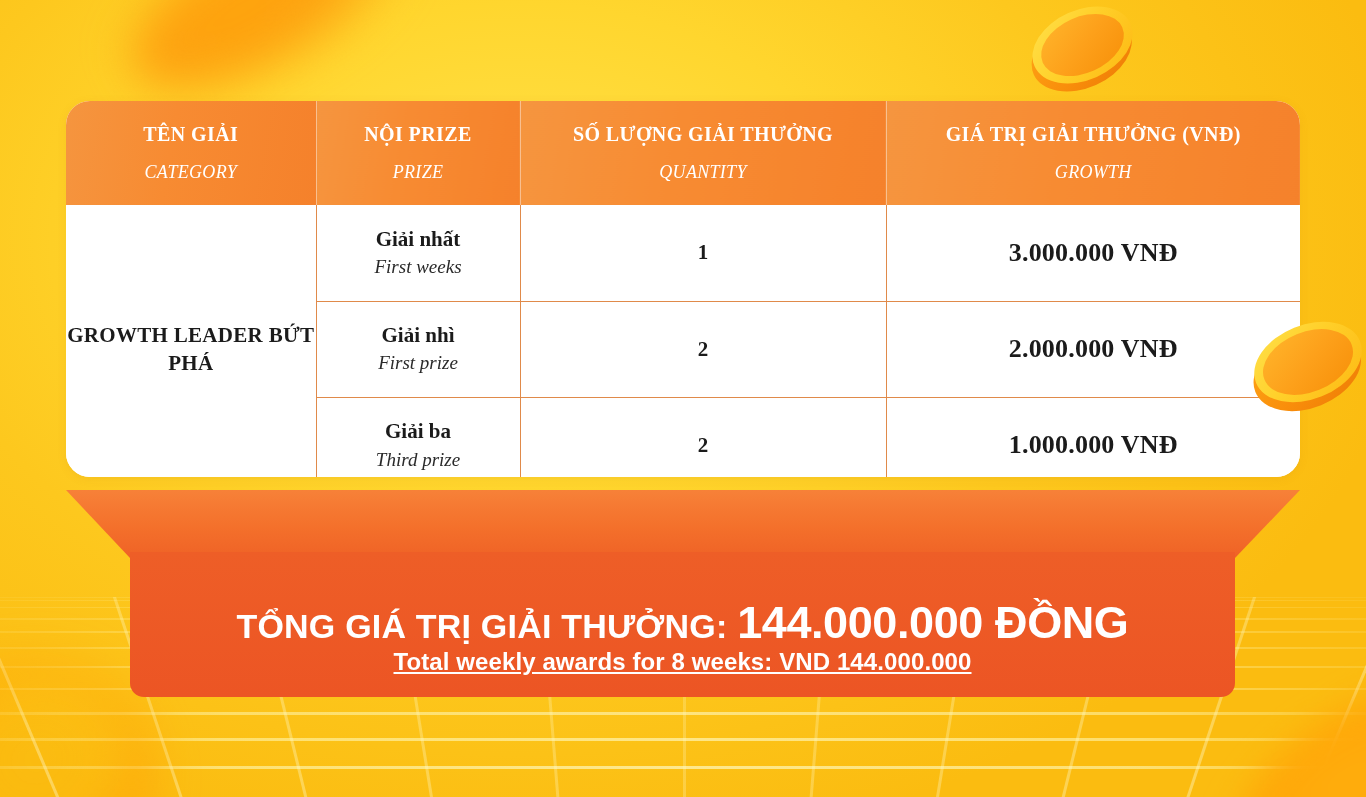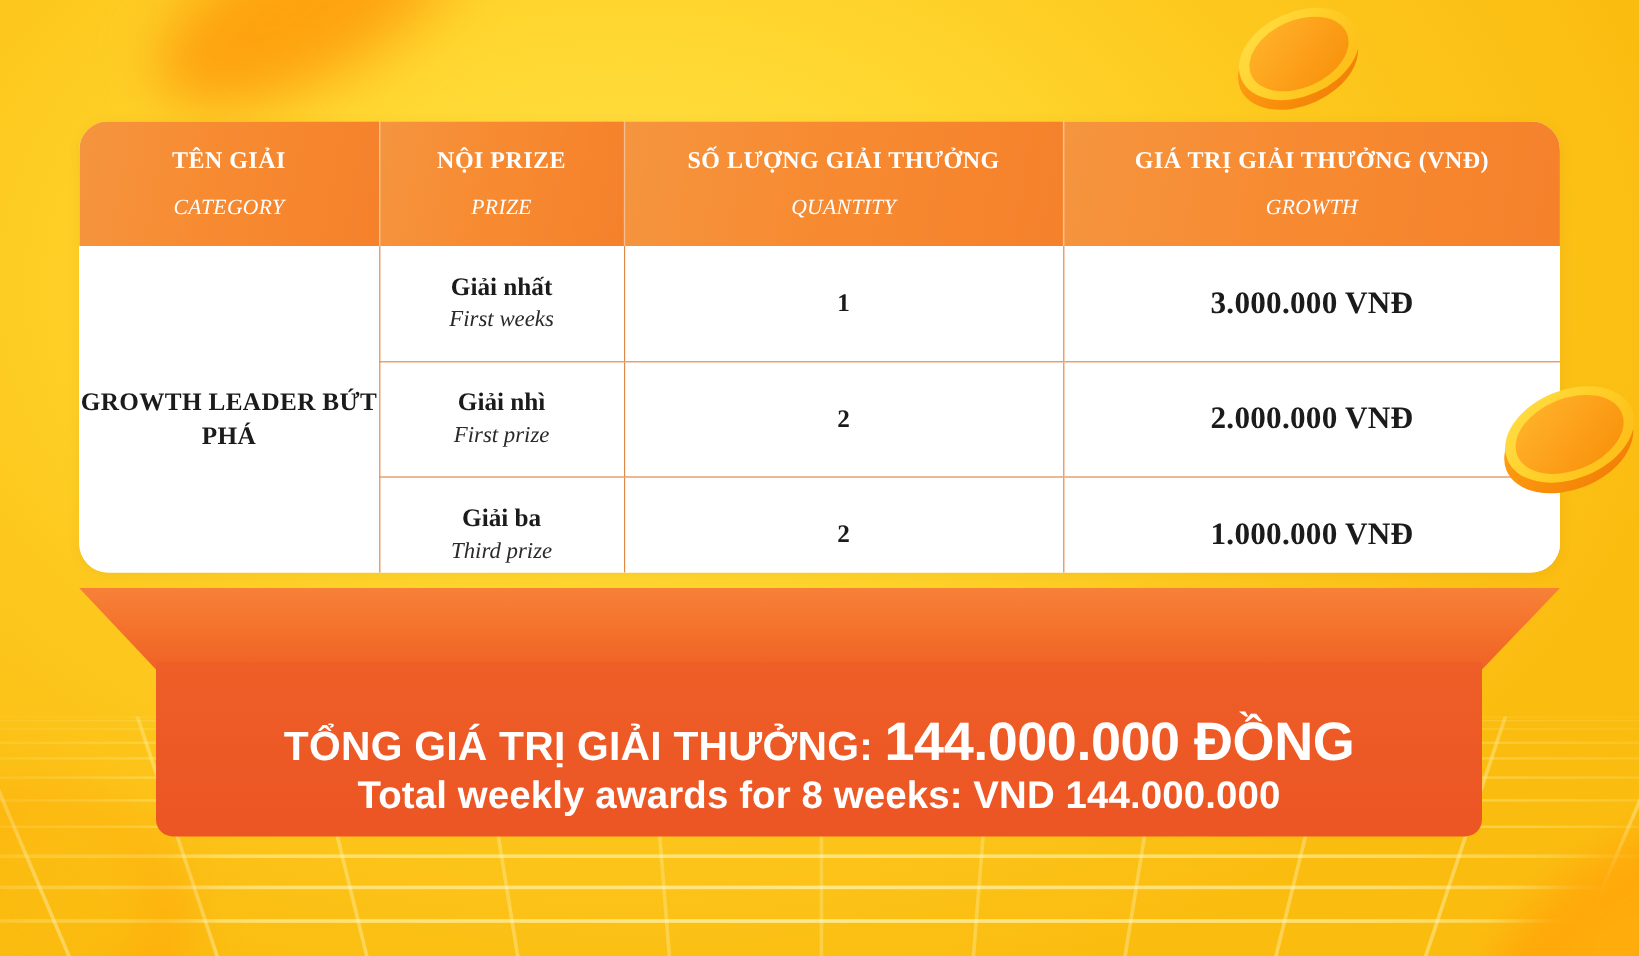--- a/index.html
+++ b/index.html
@@ -208,24 +208,25 @@
     line-height: 1.15;
     white-space: nowrap;
     margin-top: 24px;
   }
   .banner-line1 .amount {
     font-size: 45px;
     font-weight: 800;
     letter-spacing: -.4px;
   }
   .banner-line2 {
-    font-size: 32px;
+    font-size: 24px;
     font-weight: 600;
     letter-spacing: .1px;
     white-space: nowrap;
+    text-decoration: underline;
   }
 </style>
 </head>
 <body>
 
 <div id="stage">
 
   <div class="floor" id="floor">
       <div class="floor-h" style="top: 0px; opacity: 0.25; height: 1px;"></div>
       <div class="floor-h" style="top: 3px; opacity: 0.3; height: 1.2px;"></div>

